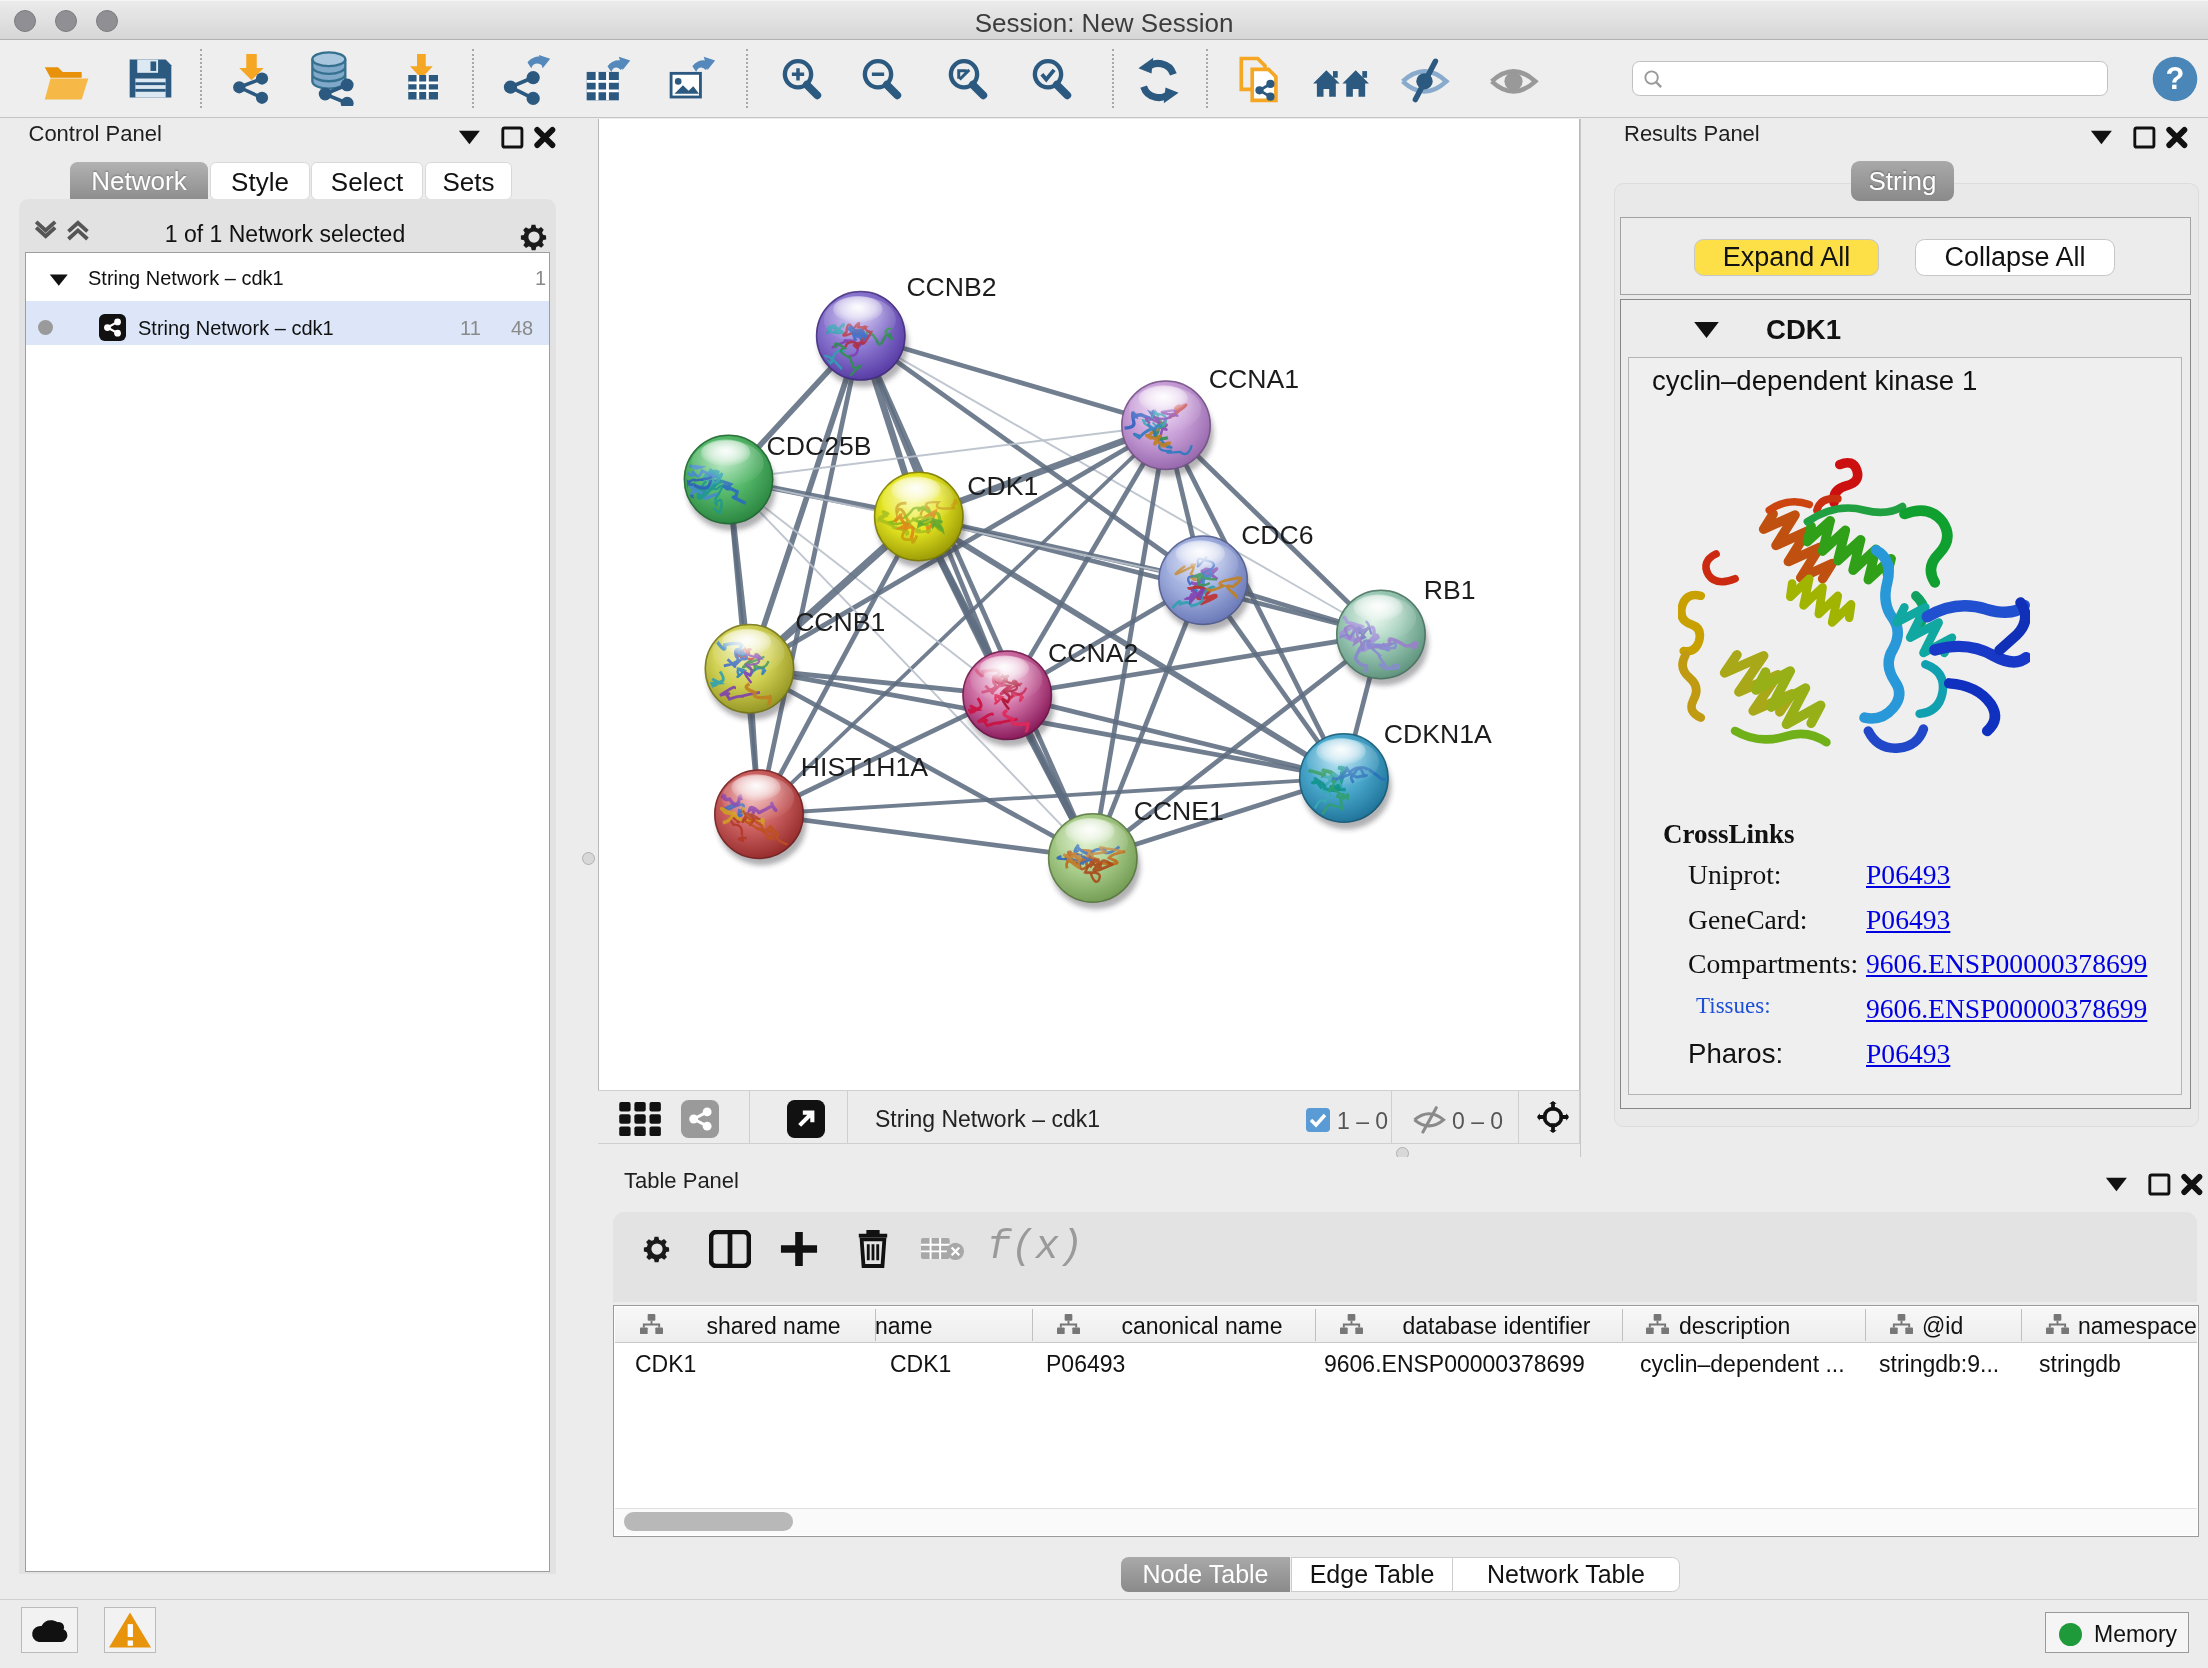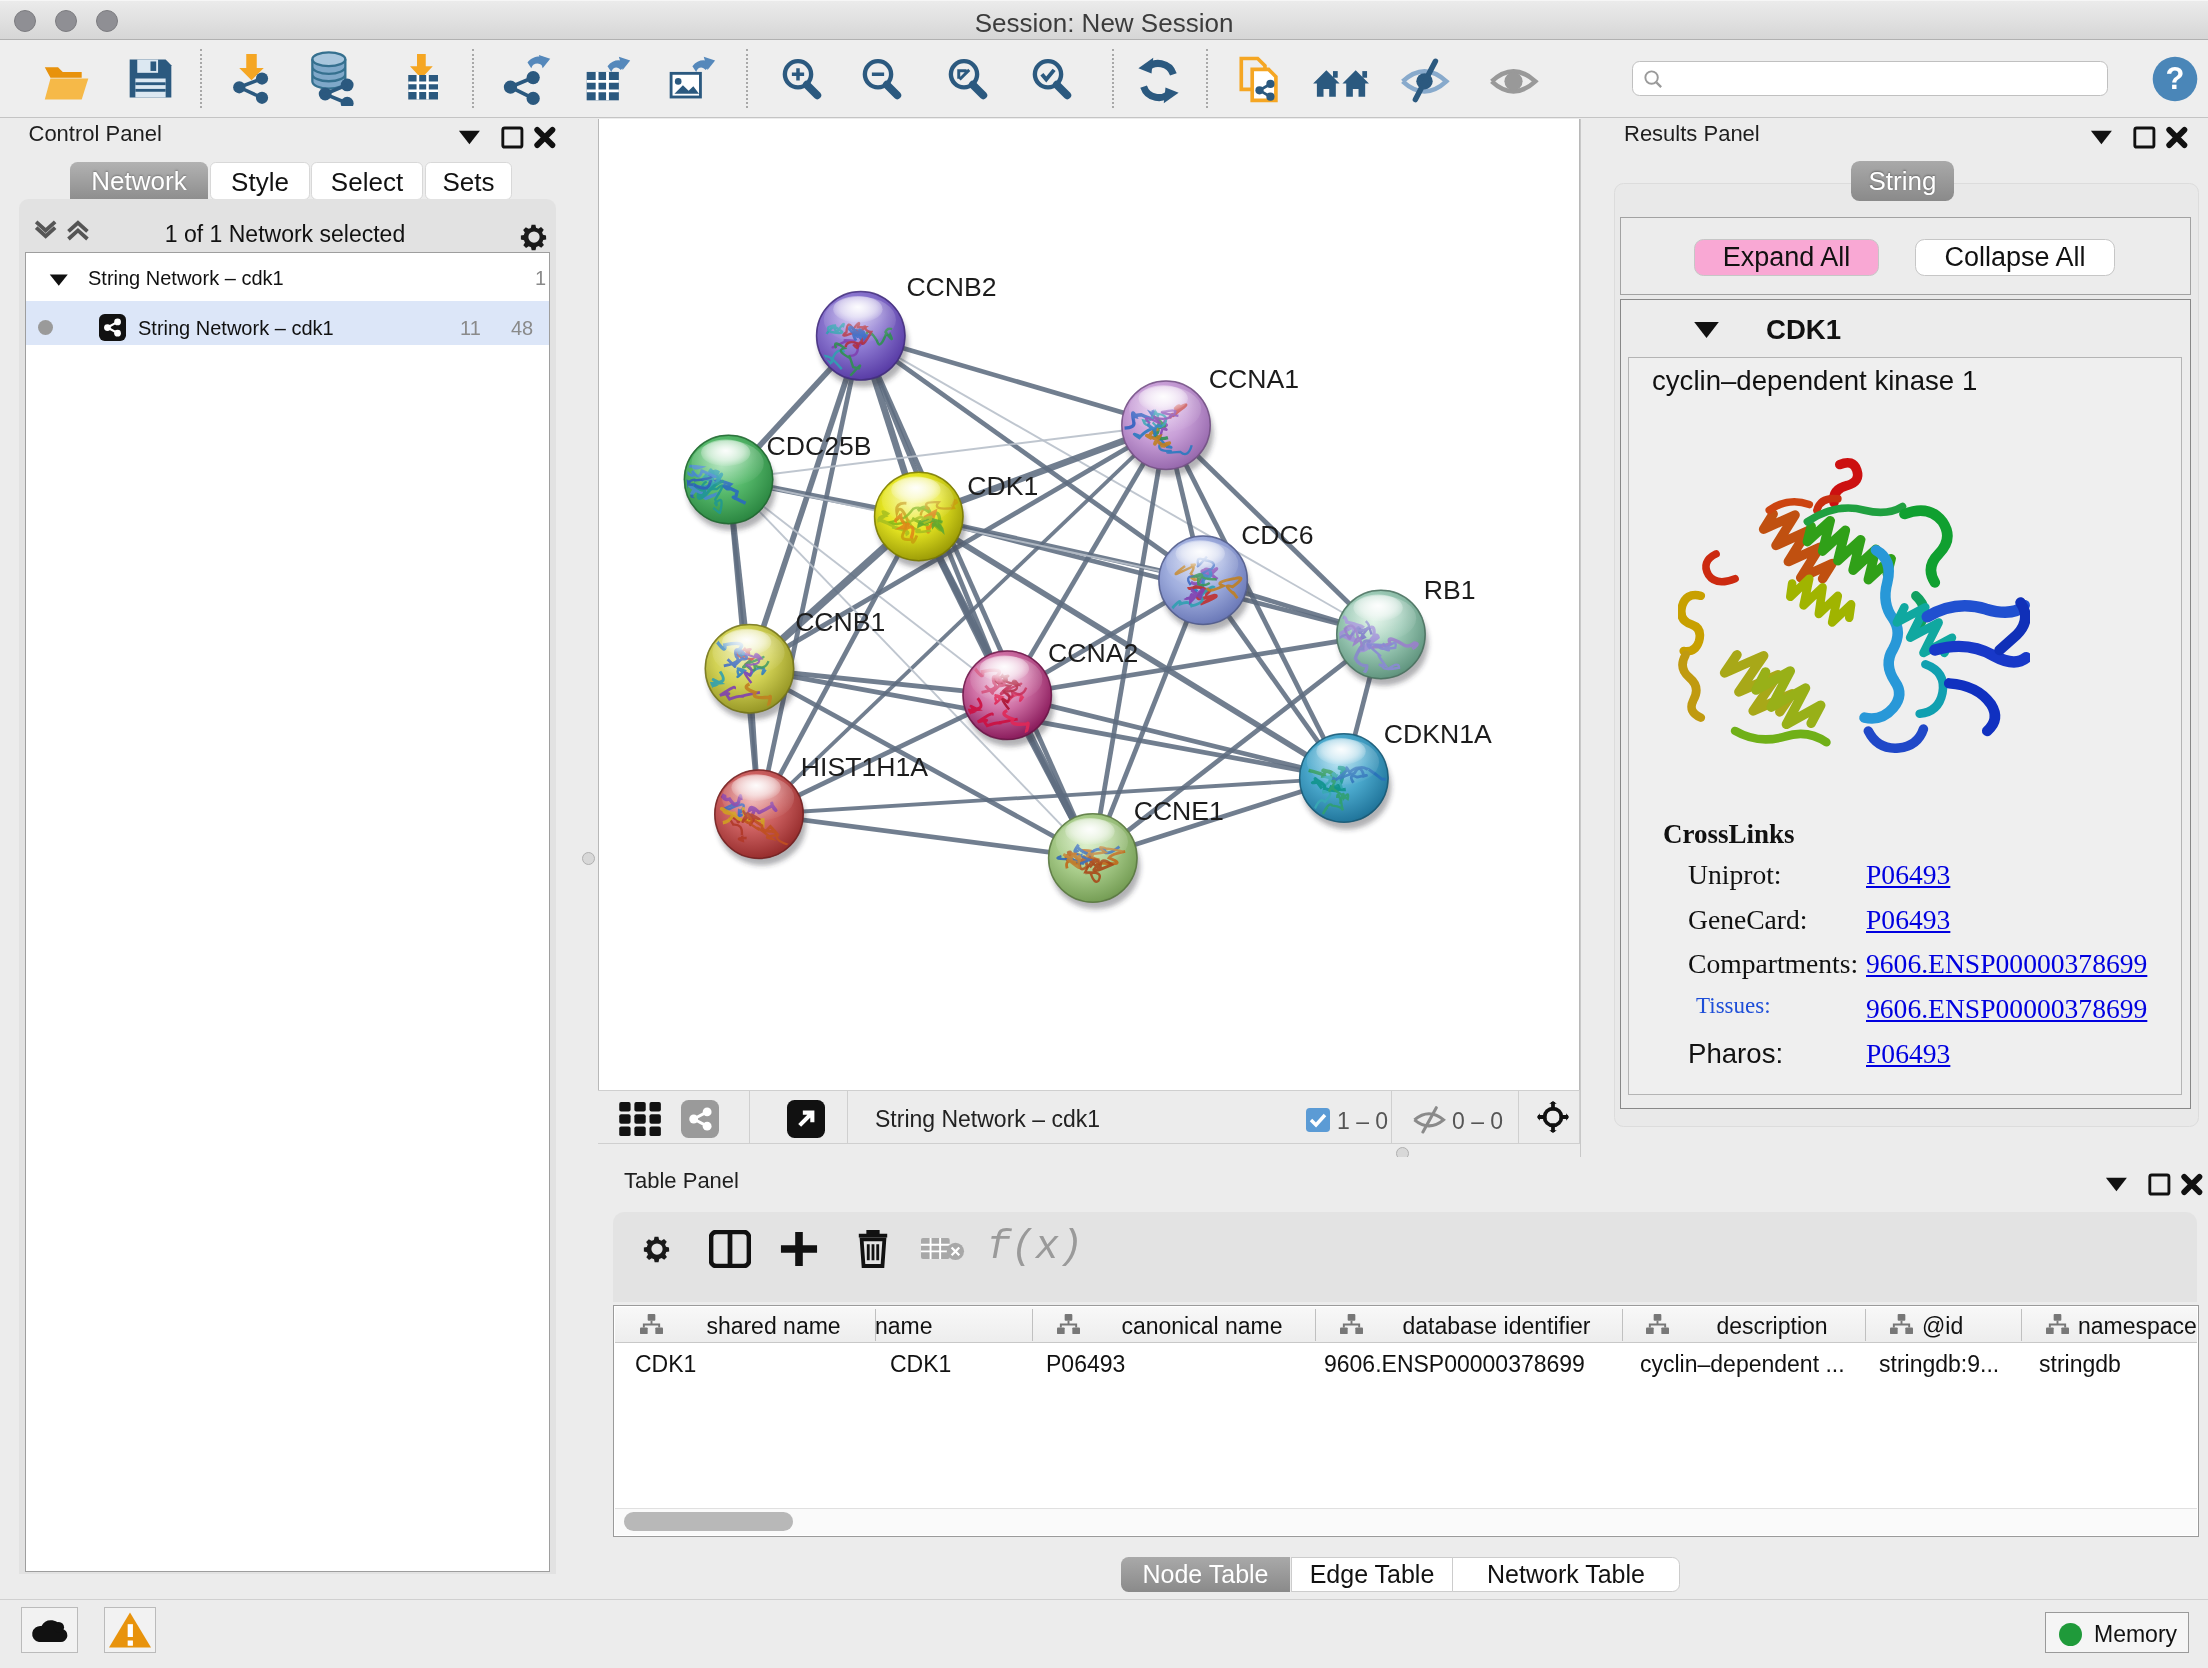--- a/index.html
+++ b/index.html
@@ -640,21 +640,21 @@
 <div class="abs" style="left:1580px;top:119px;width:629px;height:1038px;background:#ececec;border-left:1px solid #c8c8c8"></div>
 <div class="ptitle abs" style="left:1624px;top:121px">Results Panel</div>
 <svg class="abs" style="left:2089px;top:125px" width="105" height="25" viewBox="0 0 110 26">
     <path d="M2 6 L24 6 13 20 Z" fill="#111"></path>
     <rect x="48" y="3" width="20" height="20" fill="none" stroke="#111" stroke-width="3" rx="2"></rect>
     <path d="M84 5 L100 21 M100 5 L84 21" stroke="#111" stroke-width="6" stroke-linecap="round"></path>
   </svg>
 <div class="abs" style="left:1614px;top:183px;width:585px;height:944px;background:#e9e9e9;border-radius:9.5px;border:1px solid #dcdcdc"></div>
 <div class="abs" style="left:1851px;top:161px;width:103px;height:40px;background:linear-gradient(#a9a9a9,#8a8a8a);border-radius:8.6px;color:#fff;font-size:26px;text-align:center;line-height:40px;text-shadow:0 -1px 1.9px #666">String</div>
 <div class="abs" style="left:1620px;top:217px;width:571px;height:78px;background:#ececec;border:1.9px solid #a2a2a2"></div>
-<div class="abs" style="left:1694px;top:239px;width:185px;height:37px;background:#f9a8d4;border:1px solid #c6c6c6;border-radius:9.5px;font-size:27px;color:#111;text-align:center;line-height:35px">Expand All</div>
+<div class="abs" style="left:1694px;top:239px;width:185px;height:37px;background:#fde047;border:1px solid #c6c6c6;border-radius:9.5px;font-size:27px;color:#111;text-align:center;line-height:35px">Expand All</div>
 <div class="abs" style="left:1915px;top:239px;width:200px;height:37px;background:#fff;border:1px solid #c6c6c6;border-radius:9.5px;font-size:27px;color:#111;text-align:center;line-height:35px">Collapse All</div>
 <div class="abs" style="left:1620px;top:299px;width:571px;height:810px;background:#ececec;border:1.9px solid #888"></div>
 <svg class="abs" style="left:1693px;top:321px" width="27" height="18" viewBox="0 0 28 19">
     <path d="M1 1 h26 l-13 17 z" fill="#111"></path>
   </svg>
 <div class="abs" style="left:1766px;top:314px;font-size:27.6px;font-weight:bold;color:#111">CDK1</div>
 <div class="abs" style="left:1628px;top:357px;width:554px;height:738px;background:#efefef;border:1px solid #b4b4b4"></div>
 <div class="abs" style="left:1652px;top:365px;font-size:27.6px;color:#111">cyclin–dependent kinase 1</div>
 <svg class="abs" style="left:1678px;top:455px" width="352" height="314" viewBox="0 0 370 330">
     <g fill="none" stroke-linecap="round" stroke-linejoin="round">
@@ -769,21 +769,21 @@
 <div class="abs" style="left:1645px;top:1313px">
     <svg width="25" height="23" viewBox="0 0 26 24">
       <g fill="#777">
         <rect x="9" y="1" width="8" height="7" rx="1"></rect>
         <rect x="1" y="15" width="8" height="7" rx="1"></rect>
         <rect x="17" y="15" width="8" height="7" rx="1"></rect>
         <path d="M13 8 v4 M5 15 v-3 h16 v3" stroke="#777" stroke-width="2" fill="none"></path>
       </g>
     </svg>
   </div>
-<div class="abs" style="left:1679px;top:1313px;width:186px;font-size:23px;color:#111;text-align:center">description</div>
+<div class="abs" style="left:1679px;top:1313px;width:186px;font-size:23px;color:#111;text-align:left">description</div>
 <div class="abs" style="left:1865px;top:1309px;width:0;height:32px;border-left:1px solid #c0c0c0"></div>
 <div class="abs" style="left:1889px;top:1313px">
     <svg width="25" height="23" viewBox="0 0 26 24">
       <g fill="#777">
         <rect x="9" y="1" width="8" height="7" rx="1"></rect>
         <rect x="1" y="15" width="8" height="7" rx="1"></rect>
         <rect x="17" y="15" width="8" height="7" rx="1"></rect>
         <path d="M13 8 v4 M5 15 v-3 h16 v3" stroke="#777" stroke-width="2" fill="none"></path>
       </g>
     </svg>

